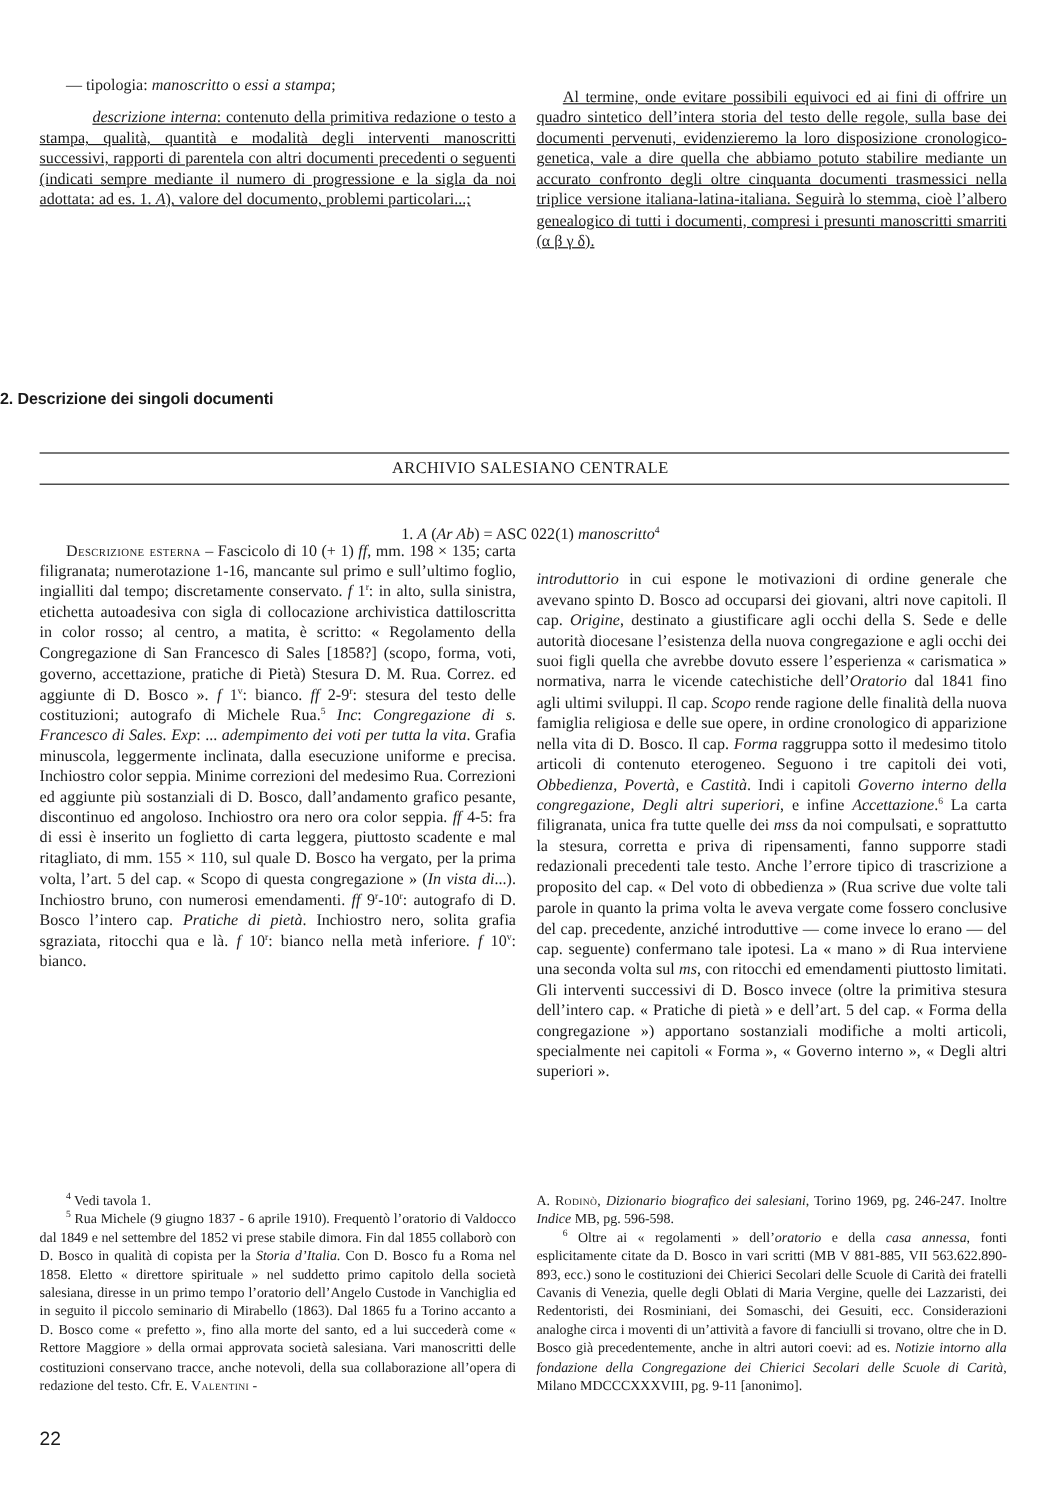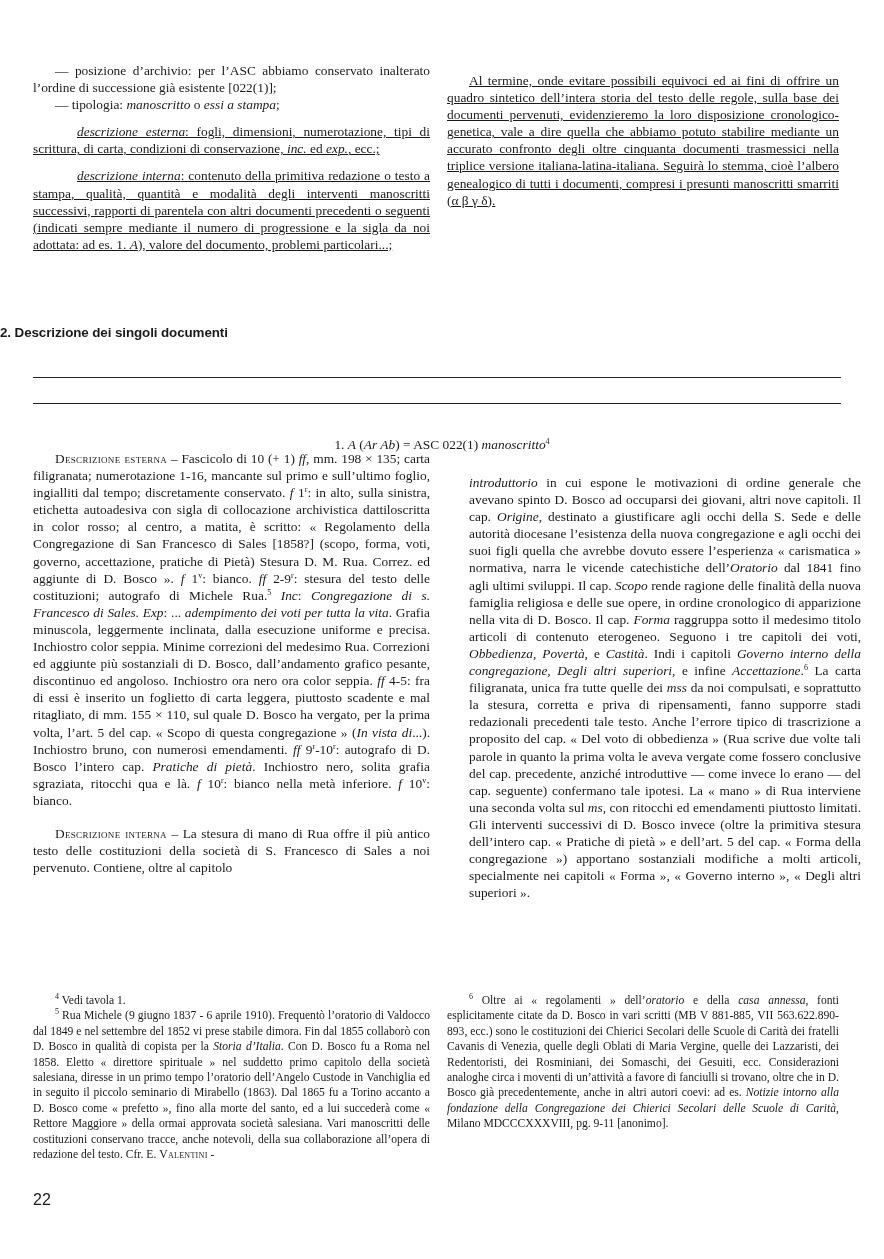--- a/index.html
+++ b/index.html
@@ -33,65 +33,64 @@
   .archive-title {
     position: absolute; left: 0; width: 884px; top: 382px; text-align: center;
     font-size: 13.6px; letter-spacing: 0.4px;
   }
   .doc-heading {
     position: absolute; left: 0; width: 884px; top: 437px; text-align: center;
     font-size: 13.4px;
   }
 
   #body-left { left: 33px; top: 450px; width: 397px; }
-  #body-right { left: 447px; top: 474px; width: 392px; margin-left: 22px; }
+  #body-right { left: 447px; top: 474px; width: 392px; }
 
   .fn { position: absolute; font-size: 11.6px; line-height: 15.4px; text-align: justify; }
   .fn p { margin: 0; }
   .fn .indent { text-indent: 22px; }
   #fn-left { left: 33px; top: 993px; width: 397px; }
   #fn-right { left: 447px; top: 993px; width: 392px; }
 
   .page-number {
     position: absolute; left: 33px; top: 1191px;
     font-family: "Liberation Sans", "DejaVu Sans", sans-serif; font-size: 16px;
   }
 </style>
 </head>
 <body>
 
 <div class="page">
 
   <div class="col" id="top-left">
-      <p class="indent"><span>— posizione d’archivio: per l’ASC abbiamo conservato inalterato l’ordine di successione già esistente [022(1)];</span></p>
       <p class="indent"><span>— tipologia: </span><i>manoscritto</i><span> o </span><i>essi a stampa</i><span>;</span></p>
-      <p class="indent2 gap"><i>descrizione esterna</i><span>: fogli, dimensioni, numerotazione, tipi di scrittura, di carta, condizioni di conservazione, </span><i>inc.</i><span> ed </span><i>exp.</i><span>, ecc.;</span></p>
       <p class="indent2 gap"><i>descrizione interna</i><span>: contenuto della primitiva redazione o testo a stampa, qualità, quantità e modalità degli interventi manoscritti successivi, rapporti di parentela con altri documenti precedenti o seguenti (indicati sempre mediante il numero di progressione e la sigla da noi adottata: ad es. 1. </span><i>A</i><span>), valore del documento, problemi particolari...;</span></p>
     </div>
   <div class="col" id="top-right">
       <p class="indent gap"><span>Al termine, onde evitare possibili equivoci ed ai fini di offrire un quadro sintetico dell’intera storia del testo delle regole, sulla base dei documenti pervenuti, evidenzieremo la loro disposizione cronologico-genetica, vale a dire quella che abbiamo potuto stabilire mediante un accurato confronto degli oltre cinquanta documenti trasmessici nella triplice versione italiana-latina-italiana. Seguirà lo stemma, cioè l’albero genealogico di tutti i documenti, compresi i presunti manoscritti smarriti (α β γ δ).</span></p>
     </div>
 
   <div class="section-heading">2. Descrizione dei singoli documenti</div>
 
   <div class="rule r1"></div>
+  <div class="archive-title">ARCHIVIO SALESIANO CENTRALE</div>
   <div class="rule r2"></div>
 
   <div class="doc-heading"><span>1. </span><i>A</i><span> (</span><i>Ar Ab</i><span>) = ASC 022(1) </span><i>manoscritto</i><sup>4</sup></div>
 
   <div class="col" id="body-left">
       <p class="indent"><span class="sc">Descrizione esterna</span><span> – Fascicolo di 10 (+ 1) </span><i>ff</i><span>, mm. 198 × 135; carta filigranata; numerotazione 1-16, mancante sul primo e sull’ultimo foglio, ingialliti dal tempo; discretamente conservato. </span><i>f</i><span> 1</span><sup>r</sup><span>: in alto, sulla sinistra, etichetta autoadesiva con sigla di collocazione archivistica dattiloscritta in color rosso; al centro, a matita, è scritto: « Regolamento della Congregazione di San Francesco di Sales [1858?] (scopo, forma, voti, governo, accettazione, pratiche di Pietà) Stesura D. M. Rua. Correz. ed aggiunte di D. Bosco ». </span><i>f</i><span> 1</span><sup>v</sup><span>: bianco. </span><i>ff</i><span> 2-9</span><sup>r</sup><span>: stesura del testo delle costituzioni; autografo di Michele Rua.</span><sup>5</sup><span> </span><i>Inc</i><span>: </span><i>Congregazione di s. Francesco di Sales. Exp</i><span>: ... </span><i>adempimento dei voti per tutta la vita</i><span>. Grafia minuscola, leggermente inclinata, dalla esecuzione uniforme e precisa. Inchiostro color seppia. Minime correzioni del medesimo Rua. Correzioni ed aggiunte più sostanziali di D. Bosco, dall’andamento grafico pesante, discontinuo ed angoloso. Inchiostro ora nero ora color seppia. </span><i>ff</i><span> 4-5: fra di essi è inserito un foglietto di carta leggera, piuttosto scadente e mal ritagliato, di mm. 155 × 110, sul quale D. Bosco ha vergato, per la prima volta, l’art. 5 del cap. « Scopo di questa congregazione » (</span><i>In vista di</i><span>...). Inchiostro bruno, con numerosi emendamenti. </span><i>ff</i><span> 9</span><sup>r</sup><span>-10</span><sup>r</sup><span>: autografo di D. Bosco l’intero cap. </span><i>Pratiche di pietà</i><span>. Inchiostro nero, solita grafia sgraziata, ritocchi qua e là. </span><i>f</i><span> 10</span><sup>r</sup><span>: bianco nella metà inferiore. </span><i>f</i><span> 10</span><sup>v</sup><span>: bianco.</span></p>
-      <p class="indent gap-lg"><span class="sc">Descrizione interna</span><span> – La stesura di mano di Rua offre il più antico testo delle costituzioni della società di S. Francesco di Sales a noi pervenuto. Contiene, oltre al capitolo</span></p>
     </div>
   <div class="col" id="body-right">
       <p class=""><i>introduttorio</i><span> in cui espone le motivazioni di ordine generale che avevano spinto D. Bosco ad occuparsi dei giovani, altri nove capitoli. Il cap. </span><i>Origine</i><span>, destinato a giustificare agli occhi della S. Sede e delle autorità diocesane l’esistenza della nuova congregazione e agli occhi dei suoi figli quella che avrebbe dovuto essere l’esperienza « carismatica » normativa, narra le vicende catechistiche dell’</span><i>Oratorio</i><span> dal 1841 fino agli ultimi sviluppi. Il cap. </span><i>Scopo</i><span> rende ragione delle finalità della nuova famiglia religiosa e delle sue opere, in ordine cronologico di apparizione nella vita di D. Bosco. Il cap. </span><i>Forma</i><span> raggruppa sotto il medesimo titolo articoli di contenuto eterogeneo. Seguono i tre capitoli dei voti, </span><i>Obbedienza, Povertà,</i><span> e </span><i>Castità</i><span>. Indi i capitoli </span><i>Governo interno della congregazione, Degli altri superiori</i><span>, e infine </span><i>Accettazione</i><span>.</span><sup>6</sup><span> La carta filigranata, unica fra tutte quelle dei </span><i>mss</i><span> da noi compulsati, e soprattutto la stesura, corretta e priva di ripensamenti, fanno supporre stadi redazionali precedenti tale testo. Anche l’errore tipico di trascrizione a proposito del cap. « Del voto di obbedienza » (Rua scrive due volte tali parole in quanto la prima volta le aveva vergate come fossero conclusive del cap. precedente, anziché introduttive — come invece lo erano — del cap. seguente) confermano tale ipotesi. La « mano » di Rua interviene una seconda volta sul </span><i>ms</i><span>, con ritocchi ed emendamenti piuttosto limitati. Gli interventi successivi di D. Bosco invece (oltre la primitiva stesura dell’intero cap. « Pratiche di pietà » e dell’art. 5 del cap. « Forma della congregazione ») apportano sostanziali modifiche a molti articoli, specialmente nei capitoli « Forma », « Governo interno », « Degli altri superiori ».</span></p>
     </div>
 
   <div class="fn" id="fn-left">
       <p class="indent"><sup>4</sup><span> Vedi tavola 1.</span></p>
       <p class="indent"><sup>5</sup><span> Rua Michele (9 giugno 1837 - 6 aprile 1910). Frequentò l’oratorio di Valdocco dal 1849 e nel settembre del 1852 vi prese stabile dimora. Fin dal 1855 collaborò con D. Bosco in qualità di copista per la </span><i>Storia d’Italia</i><span>. Con D. Bosco fu a Roma nel 1858. Eletto « direttore spirituale » nel suddetto primo capitolo della società salesiana, diresse in un primo tempo l’oratorio dell’Angelo Custode in Vanchiglia ed in seguito il piccolo seminario di Mirabello (1863). Dal 1865 fu a Torino accanto a D. Bosco come « prefetto », fino alla morte del santo, ed a lui succederà come « Rettore Maggiore » della ormai approvata società salesiana. Vari manoscritti delle costituzioni conservano tracce, anche notevoli, della sua collaborazione all’opera di redazione del testo. Cfr. E. </span><span class="sc">Valentini</span><span> -</span></p>
     </div>
   <div class="fn" id="fn-right">
+      <p class=""><span>A. </span><span class="sc">Rodinò</span><span>, </span><i>Dizionario biografico dei salesiani</i><span>, Torino 1969, pg. 246-247. Inoltre </span><i>Indice</i><span> MB, pg. 596-598.</span></p>
       <p class="indent"><sup>6</sup><span> Oltre ai « regolamenti » dell’</span><i>oratorio</i><span> e della </span><i>casa annessa</i><span>, fonti esplicitamente citate da D. Bosco in vari scritti (MB V 881-885, VII 563.622.890-893, ecc.) sono le costituzioni dei Chierici Secolari delle Scuole di Carità dei fratelli Cavanis di Venezia, quelle degli Oblati di Maria Vergine, quelle dei Lazzaristi, dei Redentoristi, dei Rosminiani, dei Somaschi, dei Gesuiti, ecc. Considerazioni analoghe circa i moventi di un’attività a favore di fanciulli si trovano, oltre che in D. Bosco già precedentemente, anche in altri autori coevi: ad es. </span><i>Notizie intorno alla fondazione della Congregazione dei Chierici Secolari delle Scuole di Carità</i><span>, Milano MDCCCXXXVIII, pg. 9-11 [anonimo].</span></p>
     </div>
 
   <div class="page-number">22</div>
 </div>
 
 </body></html>

